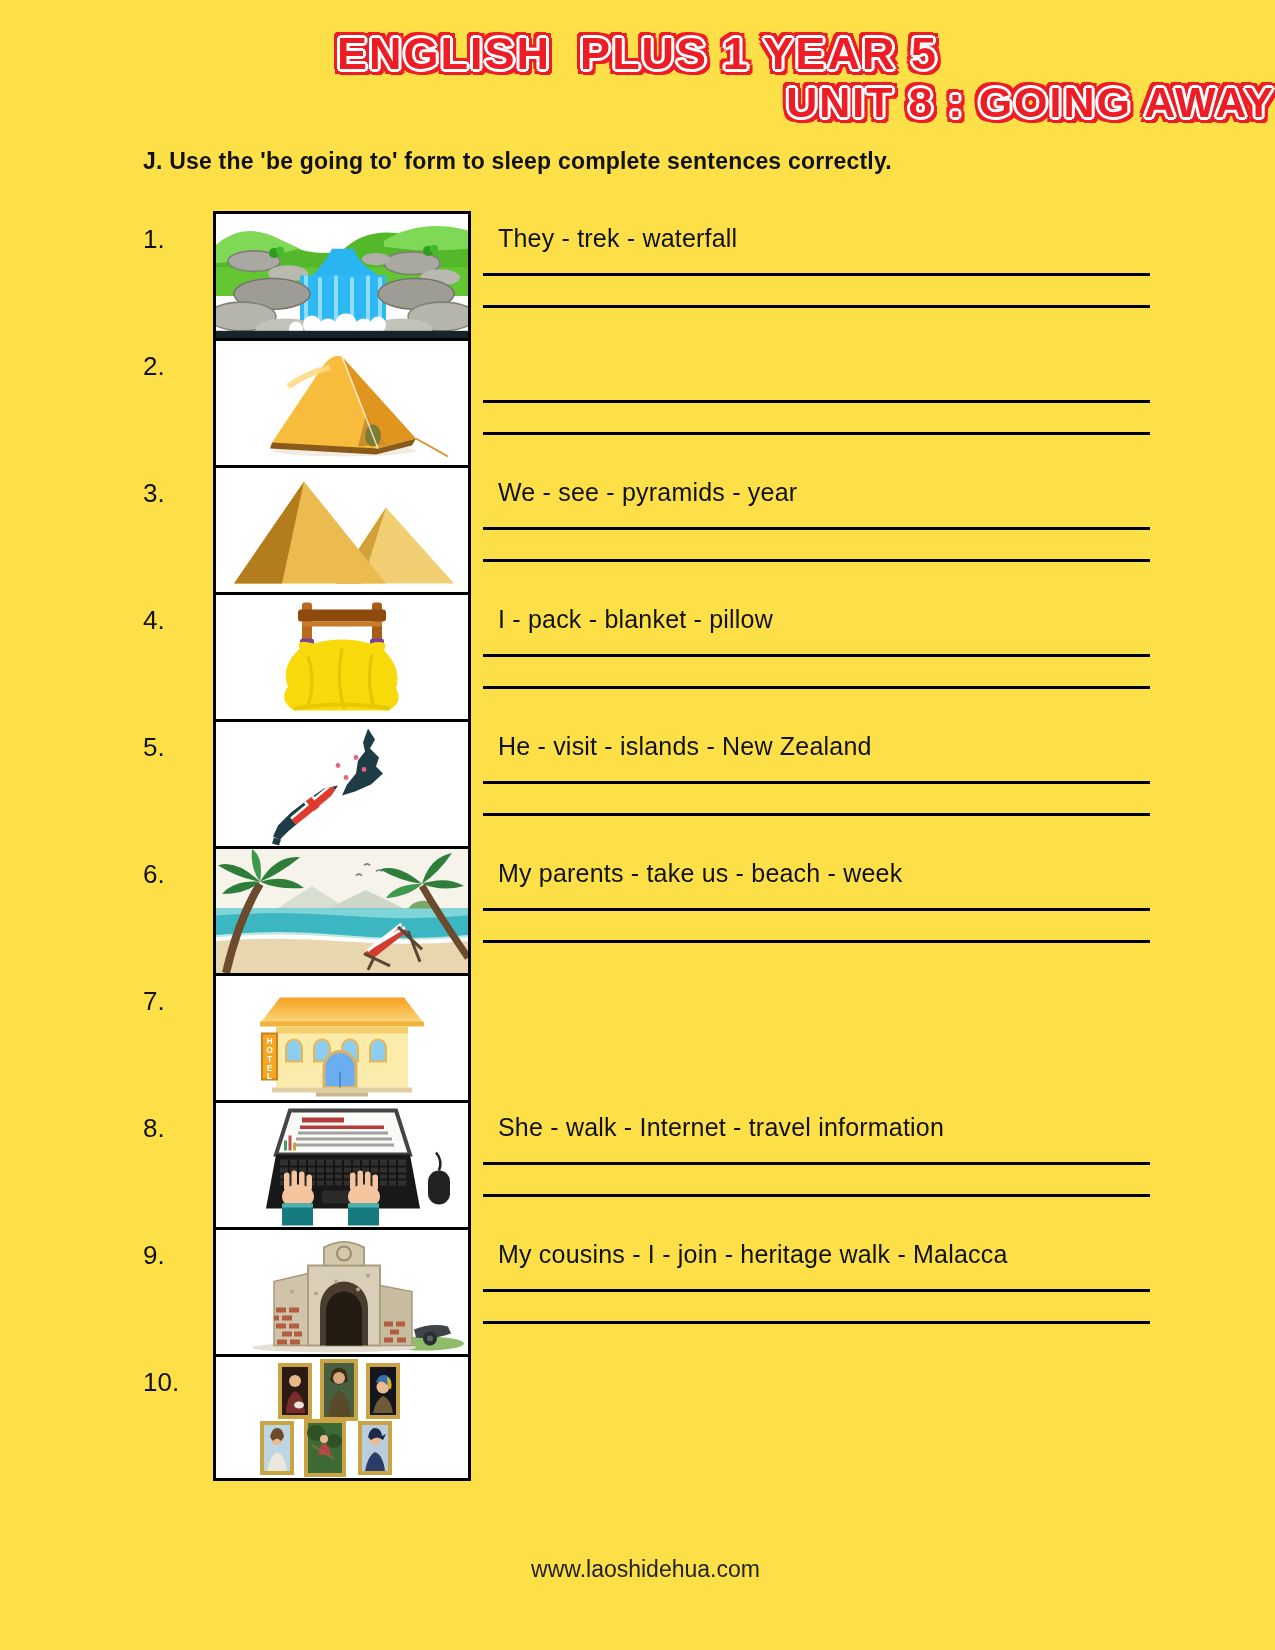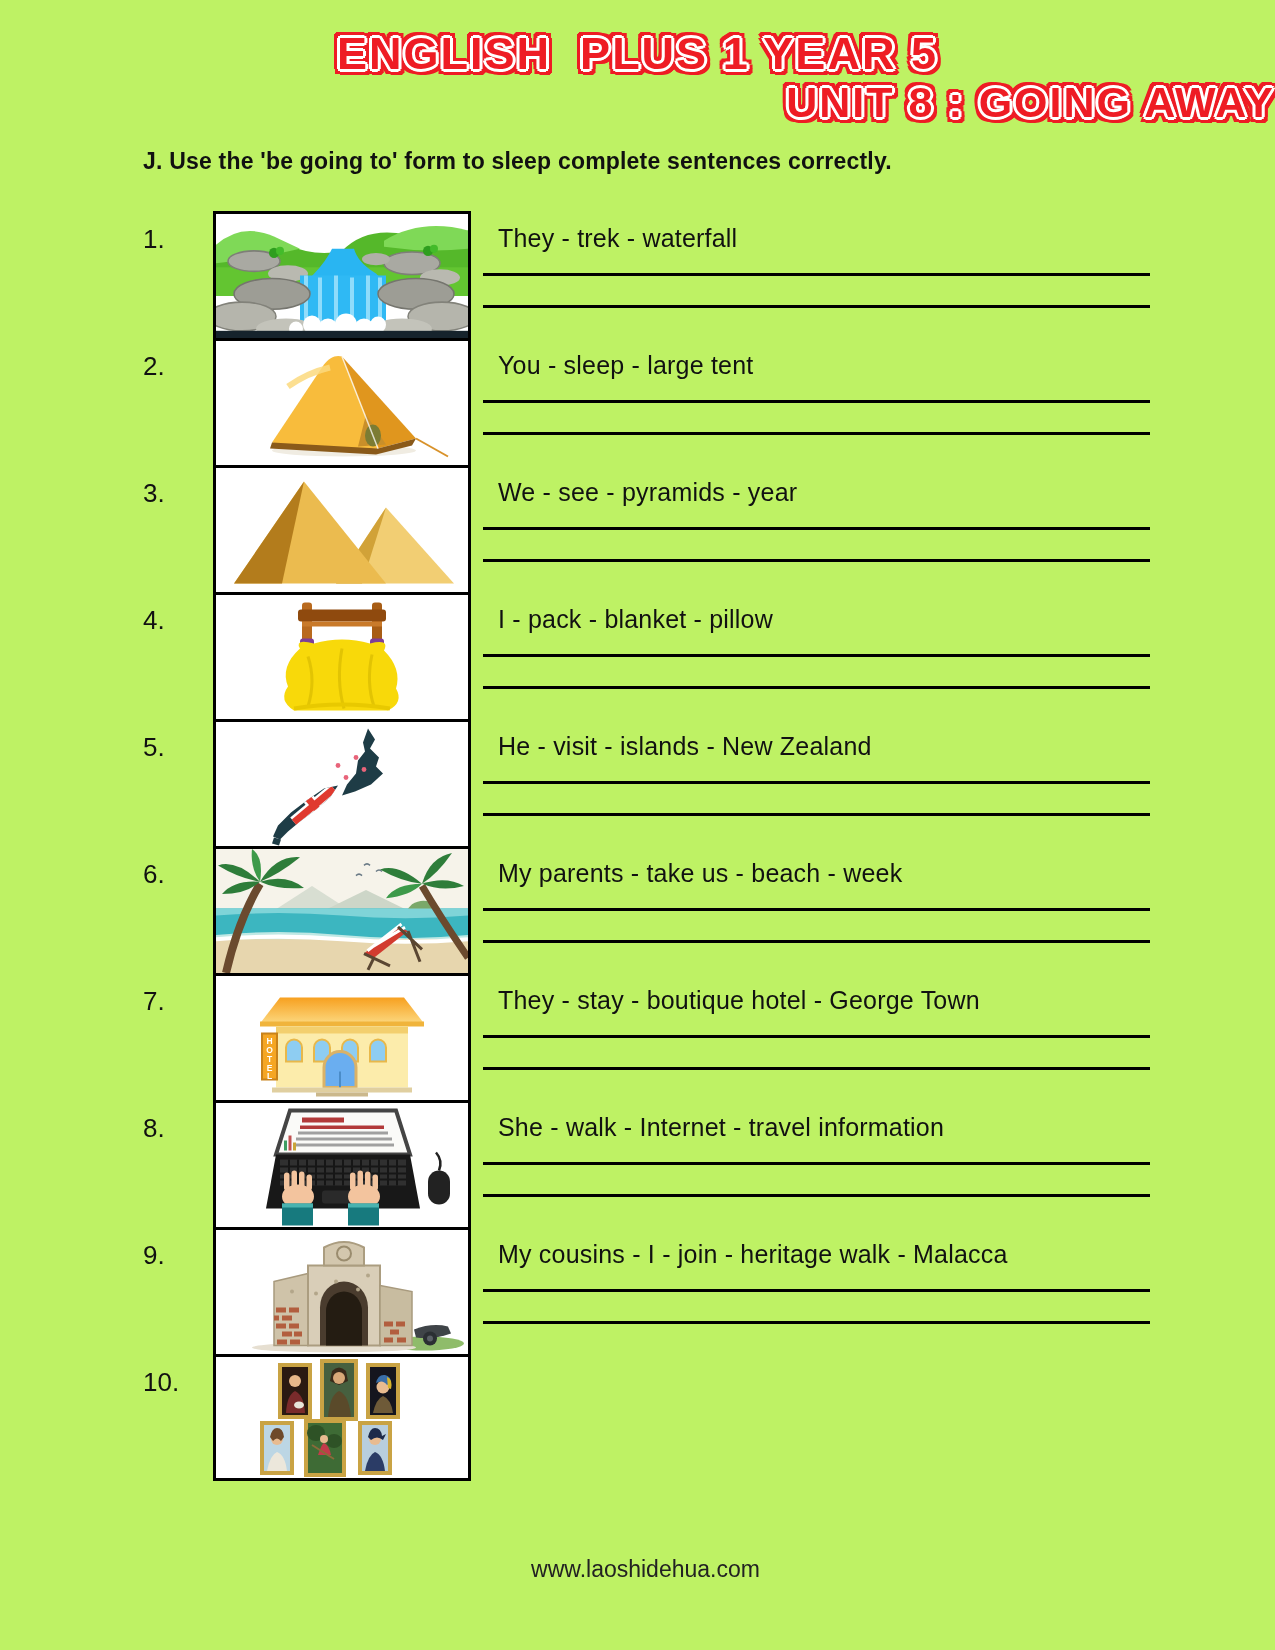--- a/index.html
+++ b/index.html
@@ -1,18 +1,18 @@
 <!DOCTYPE html>
 <html><head>
 <meta charset="utf-8">
 <style>
   html,body{margin:0;padding:0;}
   body{width:1275px;height:1650px;background:#ffffff;position:relative;
        font-family:"Liberation Sans",sans-serif;color:#111;}
-  .page{width:1275px;height:1650px;position:relative;overflow:hidden;background:#bef264;}
+  .page{width:1275px;height:1650px;position:relative;overflow:hidden;background:#fde047;}
 
   
   .titles{text-align:center;padding-top:30px;line-height:1.0;}
   .bubble{display:block;white-space:pre;font-weight:bold;font-size:45px;letter-spacing:2px;
     line-height:48px;color:#ee1c24;
     text-shadow:
       -2px -2px 0 #fff, 2px -2px 0 #fff, -2px 2px 0 #fff, 2px 2px 0 #fff,
       -3px 0 0 #fff, 3px 0 0 #fff, 0 -3px 0 #fff, 0 3px 0 #fff,
       -5px -5px 0 #ee1c24, 5px -5px 0 #ee1c24, -5px 5px 0 #ee1c24, 5px 5px 0 #ee1c24,
       -6px 0 0 #ee1c24, 6px 0 0 #ee1c24, 0 -6px 0 #ee1c24, 0 6px 0 #ee1c24,
@@ -105,21 +105,20 @@
  <path d="M126,14 L200,96 L162,106 Z" fill="#e0961e"></path>
  <path d="M56,100 L162,106 L200,96 L196,103 L160,112 L54,106 Z" fill="#8a5a1a"></path>
  <path d="M150,72 L170,102 L142,104 Z" fill="#c98f2a"></path>
  <ellipse cx="157" cy="93" rx="8" ry="11" fill="#7c7c33"></ellipse>
  <path d="M126,14 L162,106" stroke="#ffffff" stroke-width="1.5" opacity="0.75"></path>
  <path d="M200,96 L232,114" stroke="#d8922a" stroke-width="2"></path>
  <path d="M72,44 Q92,30 114,25" stroke="#fcd97e" stroke-width="6" fill="none" opacity="0.85"></path>
           </svg>
         </div>
     <div class="row-content">
-      <div class="prompt">You - sleep - large tent</div>
       <div class="ans-line l1"></div>
       <div class="ans-line l2"></div>
     </div>
   </div>
 
   <div class="row">
     <div class="row-number">3.</div>
     <div class="img-cell">
           <svg viewBox="0 0 252 121">
  <path d="M170,38 L238,114 L120,114 Z" fill="#f2ce73"></path>
@@ -264,25 +263,20 @@
   <text x="53.5" y="66">H</text>
               <text x="53.5" y="75">O</text>
               <text x="53.5" y="84">T</text>
   <text x="53.5" y="93">E</text>
               <text x="53.5" y="101">L</text>
  </g>
  <rect x="56" y="110" width="140" height="5" fill="#e0cfa0"></rect>
  <rect x="100" y="115" width="52" height="4" fill="#cbb88c"></rect>
           </svg>
         </div>
-    <div class="row-content">
-      <div class="prompt">They - stay - boutique hotel - George Town</div>
-      <div class="ans-line l1"></div>
-      <div class="ans-line l2"></div>
-    </div>
   </div>
 
   <div class="row">
     <div class="row-number">8.</div>
     <div class="img-cell">
           <svg viewBox="0 0 252 121">
  <path d="M74,6 L180,6 L194,50 L60,50 Z" fill="#fafaf8" stroke="#444" stroke-width="4"></path>
  <rect x="86" y="13" width="42" height="5" fill="#b23a3a"></rect>
  <rect x="84" y="21" width="84" height="3.5" fill="#b23a3a"></rect>
  <rect x="82" y="27" width="90" height="3" fill="#a0a0a0"></rect>

